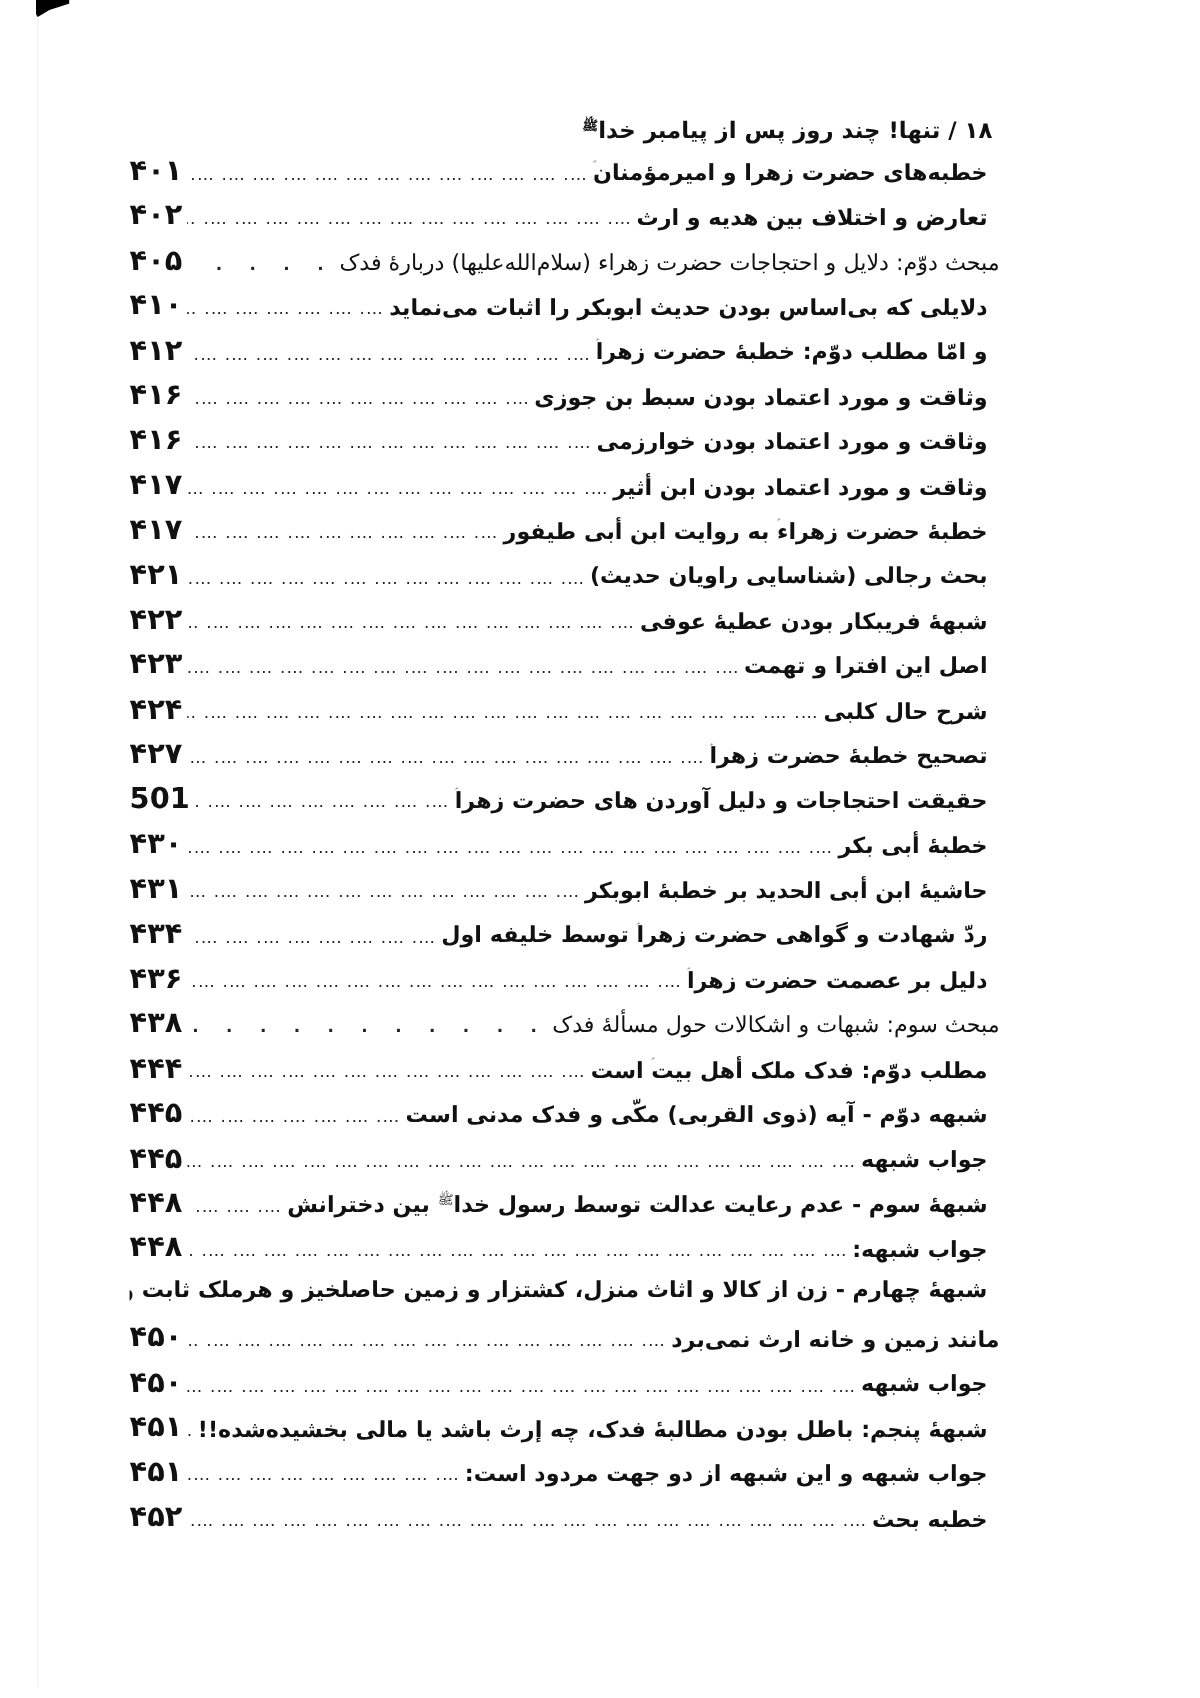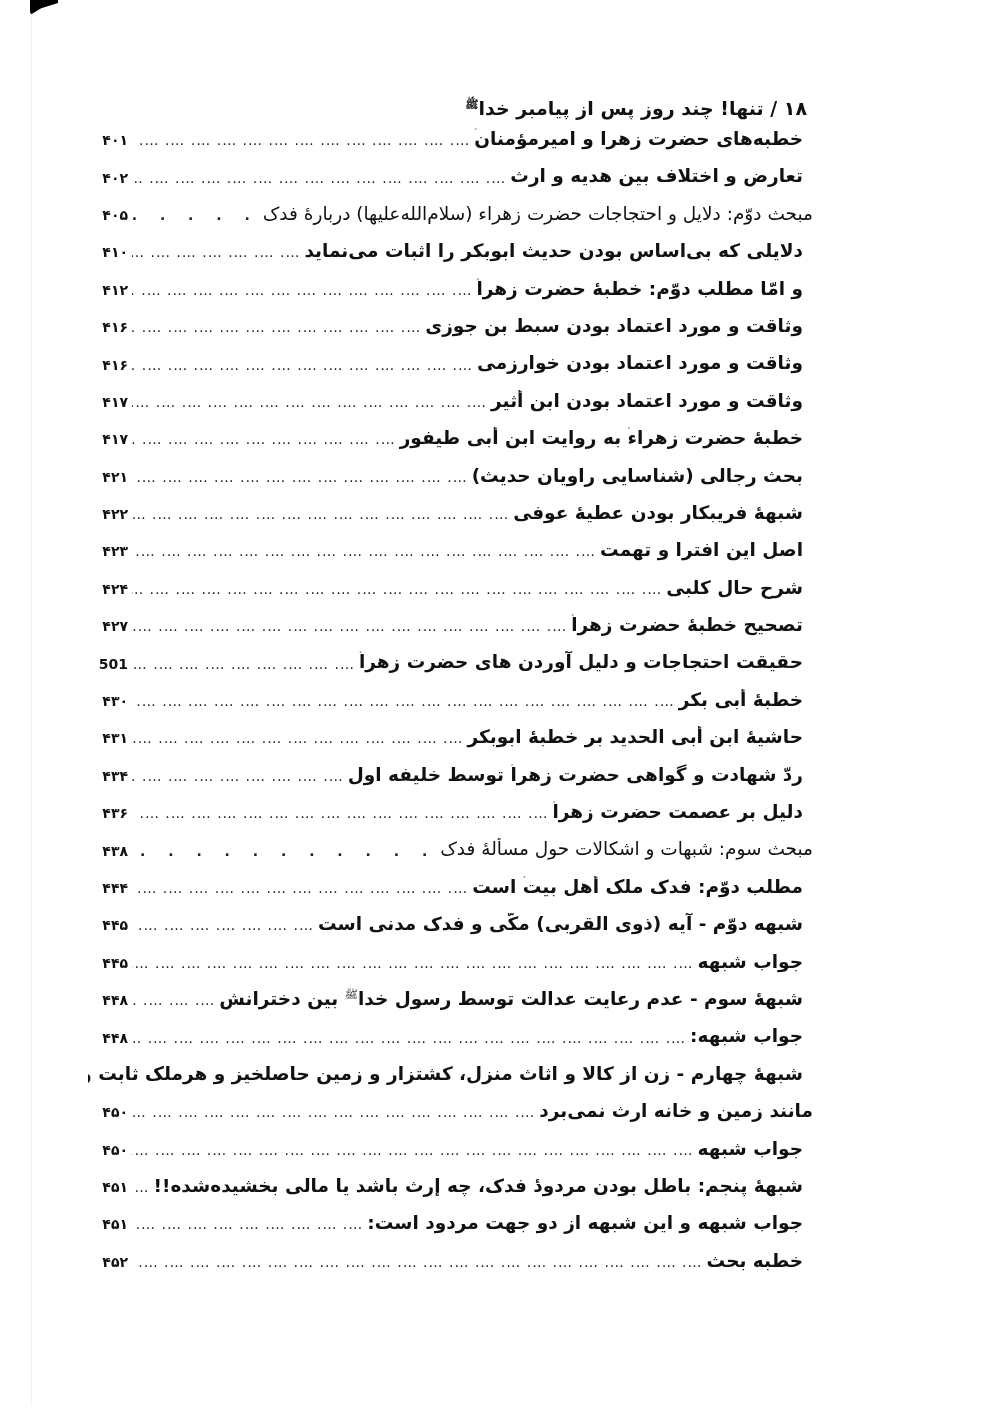--- a/index.html
+++ b/index.html
@@ -26,21 +26,21 @@
     .scan-edge {
       position: absolute;
       left: 31px;
       top: 16px;
       width: 1px;
       height: 1390px;
       background: #eef3ef;
     }
     .page {
       position: absolute;
-      left: 88px;
+      left: 108px;
       top: 88px;
       width: 725px;
       direction: rtl;
     }
     .running-header {
       font-weight: bold;
       font-size: 19px;
       line-height: 34px;
       height: 40px;
       text-align: right;
@@ -82,21 +82,21 @@
     .leader.dense::after {
       content: "…. …. …. …. …. …. …. …. …. …. …. …. …. …. …. …. …. …. …. …. …. …. …. …. …. …. …. …. …. …. …. …. …. …. …. …. …. …. ";
     }
     .leader.spaced { letter-spacing: 9px; font-weight: bold; }
     .leader.spaced::after {
       content: ". . . . . . . . . . . . . . . . . . . . . . . . . . . . . . . . . . . . . . . . . . . . . . ";
     }
     .page-num {
       flex: 0 0 auto;
       font-weight: 700;
-      font-size: 14px;
+      font-size: 24px;
       min-width: 40px;
       text-align: right;
     }
     .toc-entry.wrap-head { height: 37.4px; }
   </style>
 </head>
 <body>
 
 <div class="corner-mark"></div>
 <div class="scan-edge"></div>
@@ -241,21 +241,21 @@
         <span class="entry-title"><span>مانند زمین و خانه ارث نمی‌برد</span><span class="hon"></span><span></span></span>
         <span class="leader dense"></span>
         <span class="page-num">۴۵۰</span>
       </li>
       <li class="toc-entry indent">
         <span class="entry-title"><span>جواب شبهه</span><span class="hon"></span><span></span></span>
         <span class="leader dense"></span>
         <span class="page-num">۴۵۰</span>
       </li>
       <li class="toc-entry indent">
-        <span class="entry-title"><span>شبههٔ پنجم: باطل بودن مردودٔ فدک، چه إرث باشد یا مالی بخشیده‌شده!!</span><span class="hon"></span><span></span></span>
+        <span class="entry-title"><span>شبههٔ پنجم: باطل بودن مطالبهٔ فدک، چه إرث باشد یا مالی بخشیده‌شده!!</span><span class="hon"></span><span></span></span>
         <span class="leader dense"></span>
         <span class="page-num">۴۵۱</span>
       </li>
       <li class="toc-entry indent">
         <span class="entry-title"><span>جواب شبهه و این شبهه از دو جهت مردود است:</span><span class="hon"></span><span></span></span>
         <span class="leader dense"></span>
         <span class="page-num">۴۵۱</span>
       </li>
       <li class="toc-entry indent">
         <span class="entry-title"><span>خطبه بحث</span><span class="hon"></span><span></span></span>

